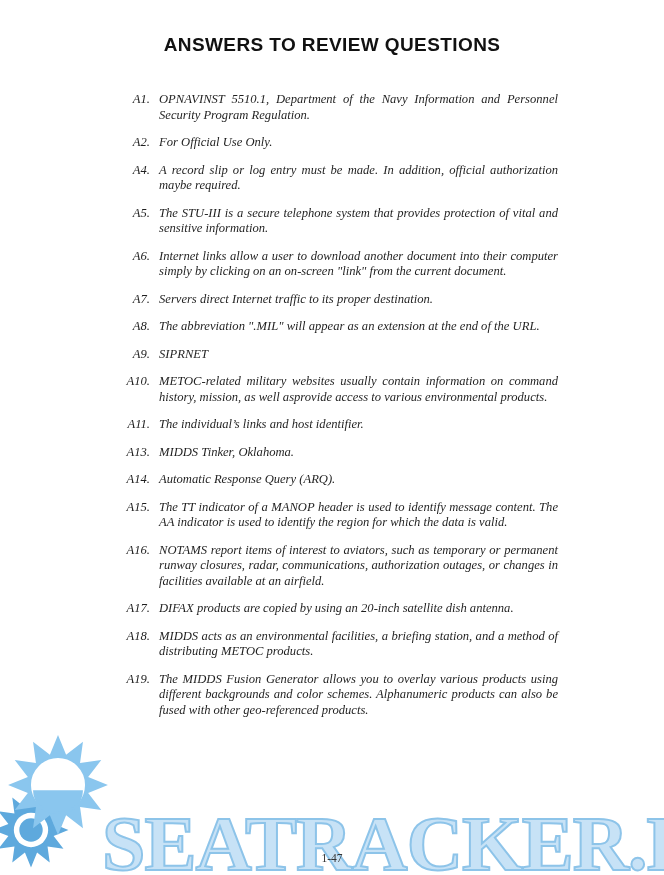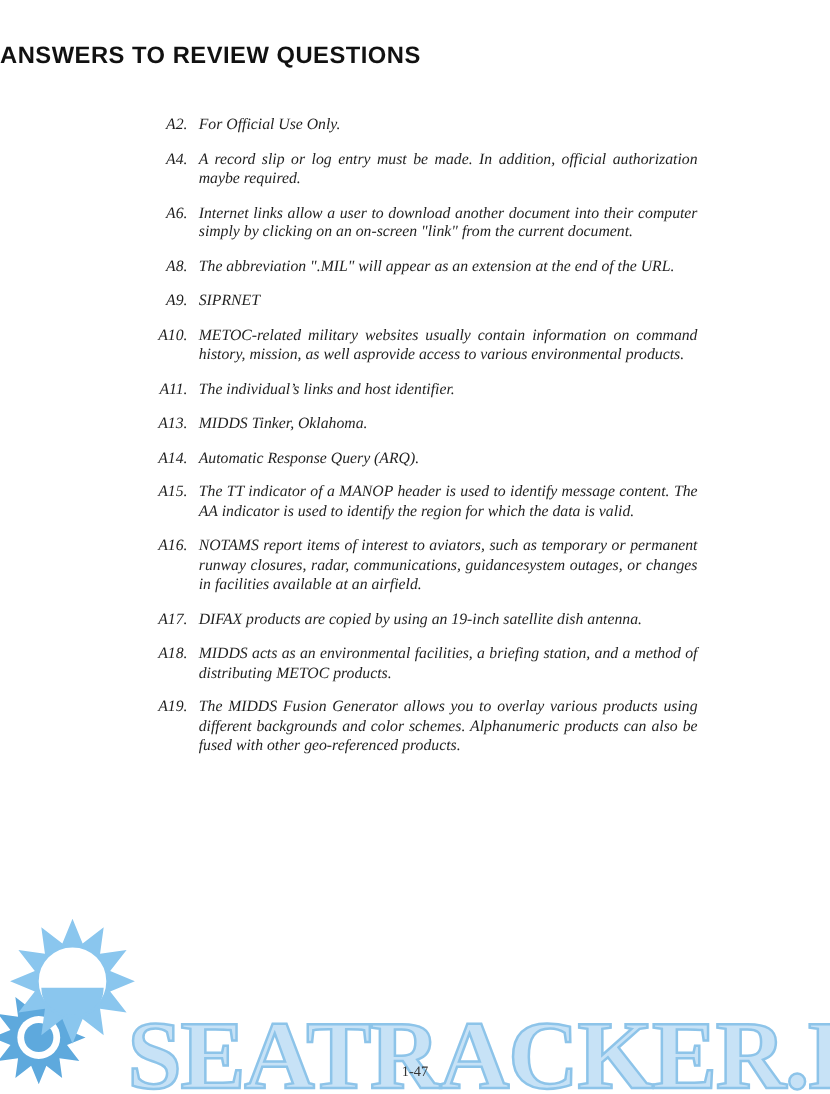--- a/index.html
+++ b/index.html
@@ -9,21 +9,21 @@
     height:875px;
     margin:0 auto;
     background:#ffffff;
     overflow:hidden;
     font-family:"Liberation Serif", serif;
     color:#1f1f1f;
   }
   .doc-title{
     margin:0;
     padding-top:34px;
-    text-align:left;
+    text-align:center;
     font-family:"Liberation Sans", sans-serif;
     font-weight:bold;
     font-size:19px;
     letter-spacing:.4px;
     color:#111;
   }
   .answers{
     margin:36px 106px 0 122px;
   }
   .answer-row{
@@ -90,30 +90,42 @@
 </style>
 </head>
 <body>
 
 <div class="page">
 
   <h1 class="doc-title">ANSWERS TO REVIEW QUESTIONS</h1>
 
   <div class="answers" id="answers-list">
       <div class="answer-row">
+        <span class="answer-label">A1.</span>
+        <span class="answer-text">OPNAVINST 5510.1, Department of the Navy Information and Personnel Security Program Regulation.</span>
+      </div>
+      <div class="answer-row">
         <span class="answer-label">A2.</span>
         <span class="answer-text">For Official Use Only.</span>
       </div>
       <div class="answer-row">
         <span class="answer-label">A4.</span>
         <span class="answer-text">A record slip or log entry must be made. In addition, official authorization maybe required.</span>
       </div>
       <div class="answer-row">
+        <span class="answer-label">A5.</span>
+        <span class="answer-text">The STU-III is a secure telephone system that provides protection of vital and sensitive information.</span>
+      </div>
+      <div class="answer-row">
         <span class="answer-label">A6.</span>
         <span class="answer-text">Internet links allow a user to download another document into their computer simply by clicking on an on-screen "link" from the current document.</span>
+      </div>
+      <div class="answer-row">
+        <span class="answer-label">A7.</span>
+        <span class="answer-text">Servers direct Internet traffic to its proper destination.</span>
       </div>
       <div class="answer-row">
         <span class="answer-label">A8.</span>
         <span class="answer-text">The abbreviation ".MIL" will appear as an extension at the end of the URL.</span>
       </div>
       <div class="answer-row">
         <span class="answer-label">A9.</span>
         <span class="answer-text">SIPRNET</span>
       </div>
       <div class="answer-row">
@@ -131,25 +143,25 @@
       <div class="answer-row">
         <span class="answer-label">A14.</span>
         <span class="answer-text">Automatic Response Query (ARQ).</span>
       </div>
       <div class="answer-row">
         <span class="answer-label">A15.</span>
         <span class="answer-text">The TT indicator of a MANOP header is used to identify message content. The AA indicator is used to identify the region for which the data is valid.</span>
       </div>
       <div class="answer-row">
         <span class="answer-label">A16.</span>
-        <span class="answer-text">NOTAMS report items of interest to aviators, such as temporary or permanent runway closures, radar, communications, guidancesystem outages, or changes in facilities available at an airfield.</span>
+        <span class="answer-text">NOTAMS report items of interest to aviators, such as temporary or permanent runway closures, radar, communications, authorization outages, or changes in facilities available at an airfield.</span>
       </div>
       <div class="answer-row">
         <span class="answer-label">A17.</span>
-        <span class="answer-text">DIFAX products are copied by using an 19-inch satellite dish antenna.</span>
+        <span class="answer-text">DIFAX products are copied by using an 20-inch satellite dish antenna.</span>
       </div>
       <div class="answer-row">
         <span class="answer-label">A18.</span>
         <span class="answer-text">MIDDS acts as an environmental facilities, a briefing station, and a method of distributing METOC products.</span>
       </div>
       <div class="answer-row">
         <span class="answer-label">A19.</span>
         <span class="answer-text">The MIDDS Fusion Generator allows you to overlay various products using different backgrounds and color schemes. Alphanumeric products can also be fused with other geo-referenced products.</span>
       </div>
     </div>

